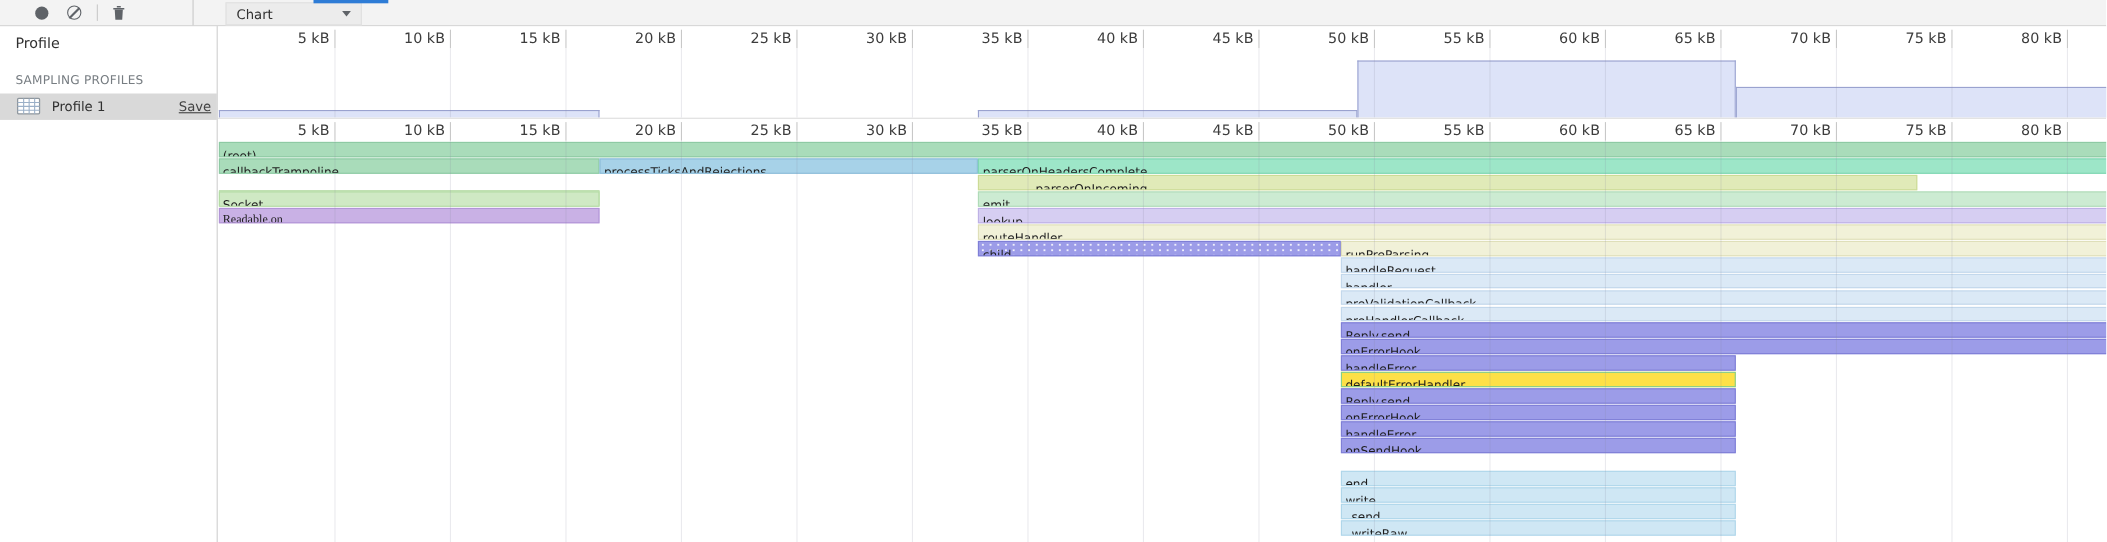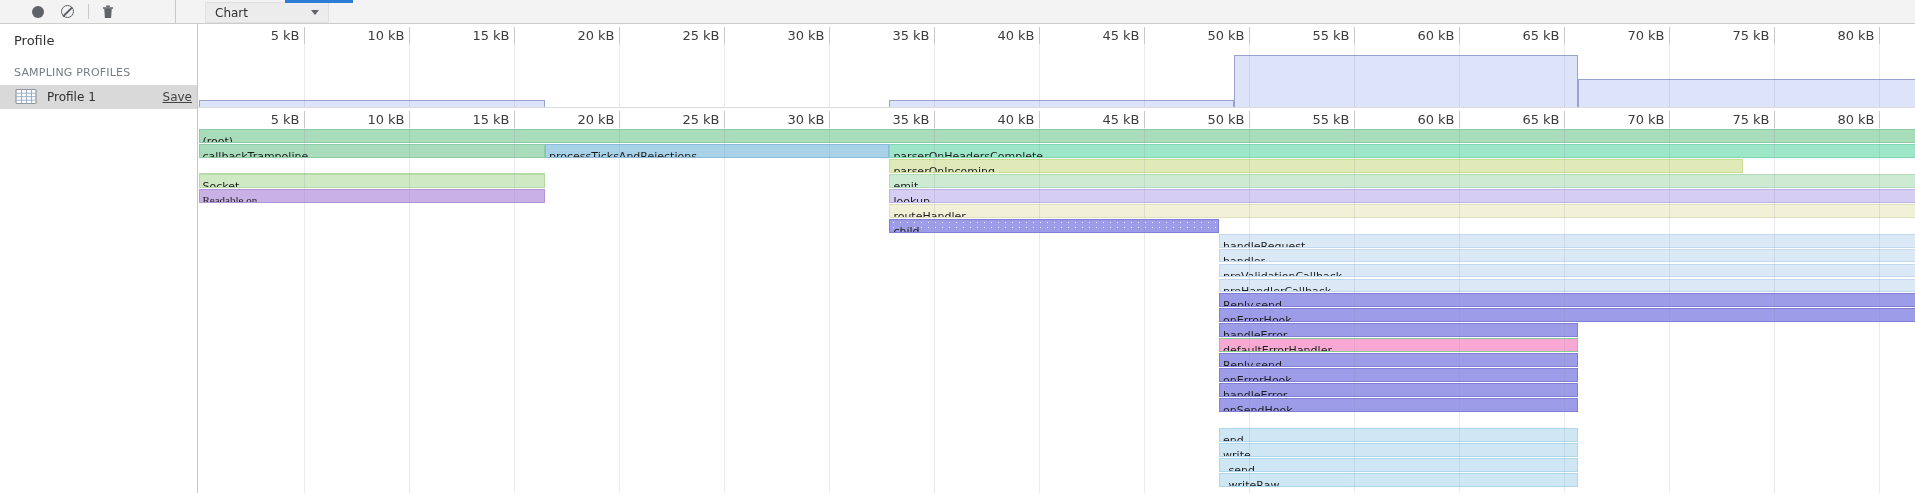--- a/index.html
+++ b/index.html
@@ -186,35 +186,36 @@
         <div class="tick-lab" style="left: 1511.5px;">75 kB</div>
         <div class="tick-line" style="left: 1680.5px;"></div>
         <div class="tick-lab" style="left: 1616.5px;">80 kB</div>
       </div>
     <div id="flame">
         <div class="bar" style="left: 0.5px; width: 1717.8px; top: 1px; height: 13.9px; background-color: rgb(169, 220, 186); border-color: rgb(142, 202, 164);"><span class="bl">(root)</span></div>
         <div class="bar" style="left: 0.5px; width: 346.5px; top: 15.95px; height: 13.9px; background-color: rgb(169, 220, 186); border-color: rgb(142, 202, 164);"><span class="bl">callbackTrampoline</span></div>
         <div class="bar" style="left: 347px; width: 344.4px; top: 15.95px; height: 13.9px; background-color: rgb(167, 210, 232); border-color: rgb(140, 188, 217);"><span class="bl">processTicksAndRejections</span></div>
         <div class="bar" style="left: 691.4px; width: 1026.9px; top: 15.95px; height: 13.9px; background-color: rgb(157, 230, 200); border-color: rgb(127, 214, 178);"><span class="bl">parserOnHeadersComplete</span></div>
         <div class="bar" style="left: 0.5px; width: 346.5px; top: 45px; height: 13.9px; background-color: rgb(207, 233, 196); border-color: rgb(180, 219, 164);"><span class="bl">onconnection</span></div>
-        <div class="bar" style="left: 691.4px; width: 854px; top: 30.9px; height: 13.9px; background-color: rgb(224, 234, 184); border-color: rgb(204, 219, 150);"><span class="bl">parserOnIncoming</span></div>
+        <div class="bar" style="left: 691.4px; width: 854px; top: 30.9px; height: 13.9px; background-color: rgb(224, 234, 184); border-color: rgb(204, 219, 150); padding-left: 48px;"><span class="bl">parserOnIncoming</span></div>
         <div class="bar" style="left: 0.5px; width: 346.5px; top: 45.85px; height: 13.9px; background-color: rgb(207, 233, 196); border-color: rgb(180, 219, 164);"><span class="bl">Socket</span></div>
         <div class="bar" style="left: 691.4px; width: 1026.9px; top: 45.85px; height: 13.9px; background-color: rgb(204, 235, 210); border-color: rgb(176, 219, 184);"><span class="bl">emit</span></div>
         <div class="bar" style="left: 0.5px; width: 346.5px; top: 60.8px; height: 13.9px; background-color: rgb(201, 177, 229); border-color: rgb(178, 149, 215); font-family: Liberation Serif, serif;"><span class="bl">Readable.on</span></div>
         <div class="bar" style="left: 691.4px; width: 1026.9px; top: 60.8px; height: 13.9px; background-color: rgb(214, 206, 242); border-color: rgb(190, 177, 229);"><span class="bl">lookup</span></div>
         <div class="bar" style="left: 691.4px; width: 1026.9px; top: 75.75px; height: 13.9px; background-color: rgb(241, 241, 216); border-color: rgb(223, 223, 185);"><span class="bl">routeHandler</span></div>
         <div class="bar dotted" style="left: 691.4px; width: 329.7px; top: 90.7px; height: 13.9px; background-color: rgb(156, 156, 232); border-color: rgb(127, 127, 214);"><span class="bl">child</span></div>
+        <div class="bar" style="left: 1021.1px; width: 697.2px; top: 90.7px; height: 13.9px; background-color: rgb(241, 241, 216); border-color: rgb(223, 223, 185);"><span class="bl">runPreParsing</span></div>
         <div class="bar" style="left: 1021.1px; width: 697.2px; top: 105.65px; height: 13.9px; background-color: rgb(219, 233, 246); border-color: rgb(195, 216, 236);"><span class="bl">handleRequest</span></div>
         <div class="bar" style="left: 1021.1px; width: 697.2px; top: 120.6px; height: 13.9px; background-color: rgb(219, 233, 246); border-color: rgb(195, 216, 236);"><span class="bl">handler</span></div>
         <div class="bar" style="left: 1021.1px; width: 697.2px; top: 135.55px; height: 13.9px; background-color: rgb(219, 233, 246); border-color: rgb(195, 216, 236);"><span class="bl">preValidationCallback</span></div>
         <div class="bar" style="left: 1021.1px; width: 697.2px; top: 150.5px; height: 13.9px; background-color: rgb(219, 233, 246); border-color: rgb(195, 216, 236);"><span class="bl">preHandlerCallback</span></div>
         <div class="bar" style="left: 1021.1px; width: 697.2px; top: 165.45px; height: 13.9px; background-color: rgb(156, 156, 232); border-color: rgb(127, 127, 214);"><span class="bl">Reply.send</span></div>
         <div class="bar" style="left: 1021.1px; width: 697.2px; top: 180.4px; height: 13.9px; background-color: rgb(156, 156, 232); border-color: rgb(127, 127, 214);"><span class="bl">onErrorHook</span></div>
         <div class="bar" style="left: 1021.1px; width: 359.1px; top: 195.35px; height: 13.9px; background-color: rgb(156, 156, 232); border-color: rgb(127, 127, 214);"><span class="bl">handleError</span></div>
-        <div class="bar" style="left: 1021.1px; width: 359.1px; top: 210.3px; height: 13.9px; background-color: #f9a8d4; border-color: rgb(130, 207, 141);"><span class="bl">defaultErrorHandler</span></div>
+        <div class="bar" style="left: 1021.1px; width: 359.1px; top: 210.3px; height: 13.9px; background-color: #fde047; border-color: rgb(130, 207, 141);"><span class="bl">defaultErrorHandler</span></div>
         <div class="bar" style="left: 1021.1px; width: 359.1px; top: 225.25px; height: 13.9px; background-color: rgb(156, 156, 232); border-color: rgb(127, 127, 214);"><span class="bl">Reply.send</span></div>
         <div class="bar" style="left: 1021.1px; width: 359.1px; top: 240.2px; height: 13.9px; background-color: rgb(156, 156, 232); border-color: rgb(127, 127, 214);"><span class="bl">onErrorHook</span></div>
         <div class="bar" style="left: 1021.1px; width: 359.1px; top: 255.15px; height: 13.9px; background-color: rgb(156, 156, 232); border-color: rgb(127, 127, 214);"><span class="bl">handleError</span></div>
         <div class="bar" style="left: 1021.1px; width: 359.1px; top: 270.1px; height: 13.9px; background-color: rgb(156, 156, 232); border-color: rgb(127, 127, 214);"><span class="bl">onSendHook</span></div>
         <div class="bar" style="left: 1021.1px; width: 359.1px; top: 300px; height: 13.9px; background-color: rgb(207, 231, 244); border-color: rgb(175, 214, 234);"><span class="bl">end</span></div>
         <div class="bar" style="left: 1021.1px; width: 359.1px; top: 314.95px; height: 13.9px; background-color: rgb(207, 231, 244); border-color: rgb(175, 214, 234);"><span class="bl">write_</span></div>
         <div class="bar" style="left: 1021.1px; width: 359.1px; top: 329.9px; height: 13.9px; background-color: rgb(207, 231, 244); border-color: rgb(175, 214, 234);"><span class="bl">_send</span></div>
         <div class="bar" style="left: 1021.1px; width: 359.1px; top: 344.85px; height: 13.9px; background-color: rgb(207, 231, 244); border-color: rgb(175, 214, 234);"><span class="bl">_writeRaw</span></div>
       </div>
     <div id="flgrid">

